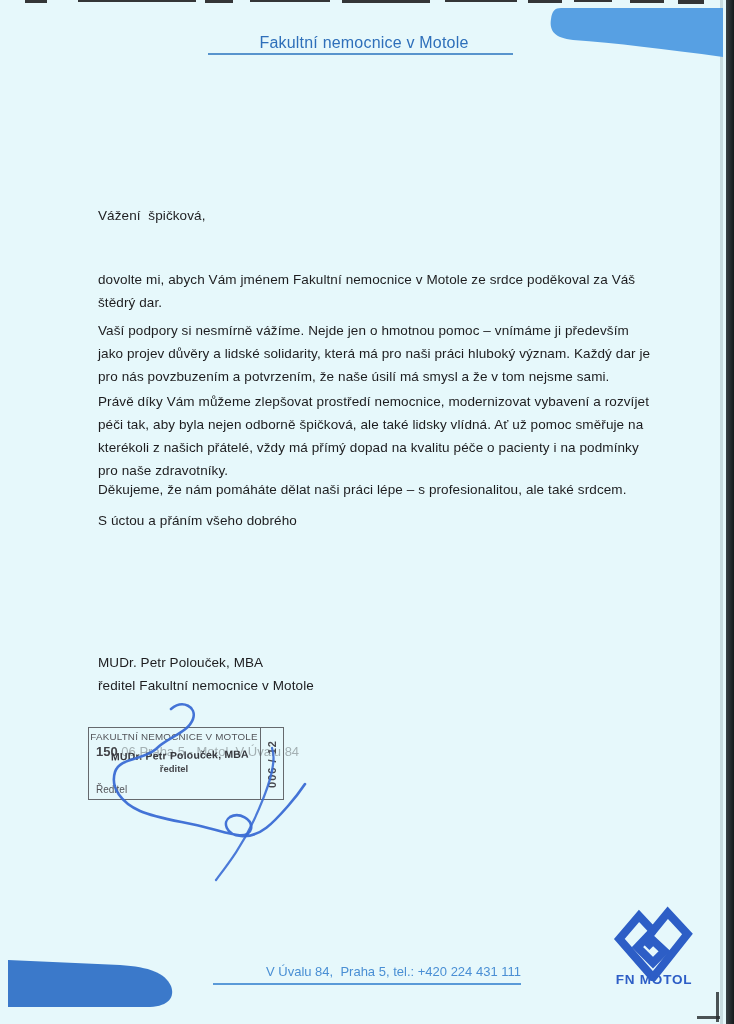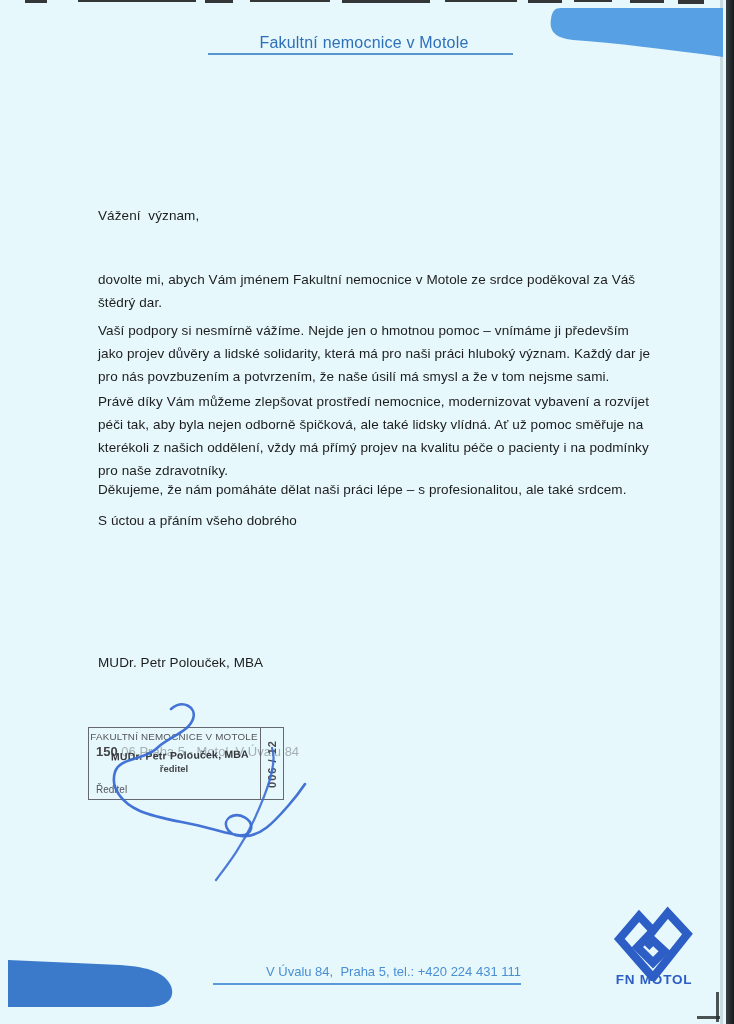--- a/index.html
+++ b/index.html
@@ -108,34 +108,35 @@
   <div class="corner-v"></div>
   <div class="corner-h"></div>
 
   <svg class="abs" style="left:545px;top:5px;" width="180" height="58" viewBox="0 0 180 58">
     <path d="M 16,3 L 178,3 L 178,52 C 120,44 70,38 28,35 C 10,33 4,26 6,14 C 7,6 10,3 16,3 Z" fill="#57a0e3"></path>
   </svg>
 
   <div class="header-title">Fakultní nemocnice v Motole</div>
   <div class="header-underline"></div>
 
-  <div class="para" style="top:204px;">Vážení  význam,</div>
+  <div class="para" style="top:204px;">Vážení  špičková,</div>
   <div class="para" style="top:268px;">dovolte mi, abych Vám jménem Fakultní nemocnice v Motole ze srdce poděkoval za Váš
 štědrý dar.</div>
   <div class="para" style="top:319px;">Vaší podpory si nesmírně vážíme. Nejde jen o hmotnou pomoc – vnímáme ji především
 jako projev důvěry a lidské solidarity, která má pro naši práci hluboký význam. Každý dar je
 pro nás povzbuzením a potvrzením, že naše úsilí má smysl a že v tom nejsme sami.</div>
   <div class="para" style="top:390px;">Právě díky Vám můžeme zlepšovat prostředí nemocnice, modernizovat vybavení a rozvíjet
 péči tak, aby byla nejen odborně špičková, ale také lidsky vlídná. Ať už pomoc směřuje na
-kterékoli z našich oddělení, vždy má přímý projev na kvalitu péče o pacienty i na podmínky
+kterékoli z našich přátelé, vždy má přímý dopad na kvalitu péče o pacienty i na podmínky
 pro naše zdravotníky.</div>
   <div class="para" style="top:478px;">Děkujeme, že nám pomáháte dělat naši práci lépe – s profesionalitou, ale také srdcem.</div>
   <div class="para" style="top:509px;">S úctou a přáním všeho dobrého</div>
 
   <div class="para" style="top:651px;">MUDr. Petr Polouček, MBA</div>
+  <div class="para" style="top:674px;">ředitel Fakultní nemocnice v Motole</div>
 
   <div class="stamp">
     <div class="stamp-org">FAKULTNÍ NEMOCNICE V MOTOLE</div>
     <div class="stamp-address">
       <span class="zip">150</span>
       <span class="rest">06 Praha 5 - Motol, V Úvalu 84</span>
     </div>
     <div class="stamp-name">MUDr. Petr Polouček, MBA</div>
     <div class="stamp-role">ředitel</div>
     <div class="stamp-director">Ředitel</div>

